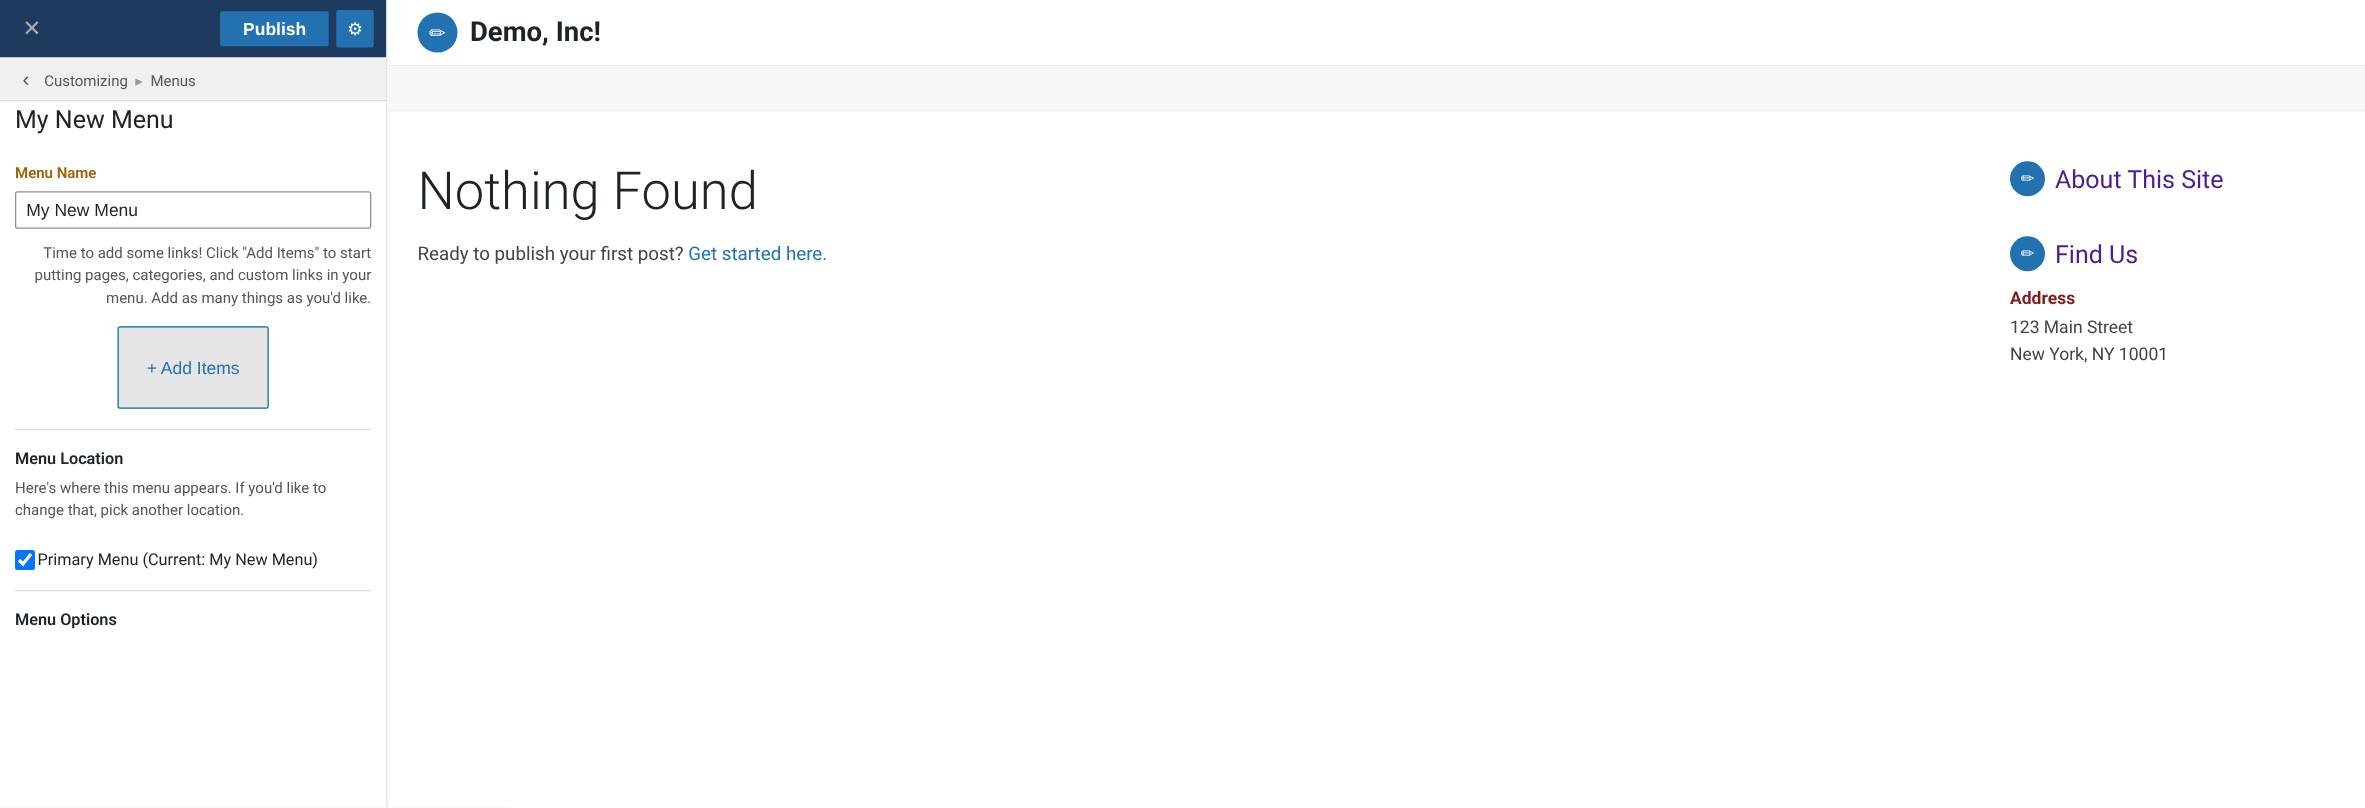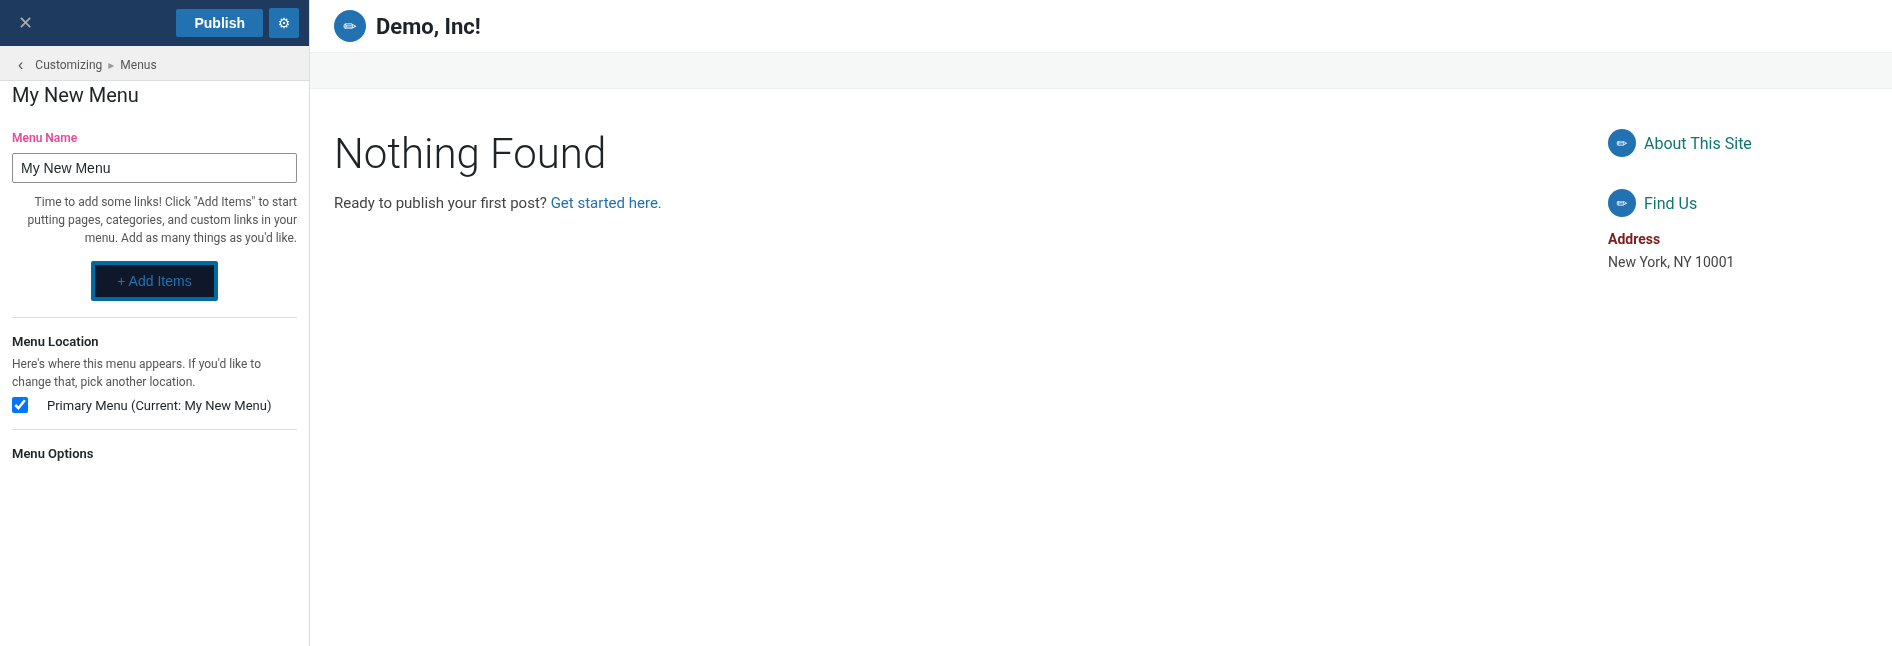--- a/index.html
+++ b/index.html
@@ -103,21 +103,21 @@
       padding: 2px 12px 8px 12px;
     }
 
     .sidebar-content {
       padding: 16px 12px;
     }
 
     .section-label {
       font-size: 12px;
       font-weight: 600;
-      color: #ec4899;
+      color: #a16207;
       margin-bottom: 8px;
     }
 
     .menu-name-input {
       width: 100%;
       border: 1px solid #8c8f94;
       padding: 6px 8px;
       font-size: 14px;
       color: #1d2327;
       border-radius: 2px;
@@ -128,24 +128,24 @@
       font-size: 12px;
       color: #555;
       line-height: 1.5;
       margin: 10px 0 14px 0;
       text-align: right;
     }
 
     .add-items-btn {
       display: block;
       margin: 0 auto;
-      border: 4px solid #0369a1;
-      background: #0f172a;
+      border: 1px solid #0369a1;
+      background: #e5e5e5;
       color: #2271b1;
-      padding: 8px 22px;
+      padding: 24px 22px;
       font-size: 14px;
       cursor: pointer;
       border-radius: 2px;
     }
 
     .divider {
       border: none;
       border-top: 1px solid #ddd;
       margin: 16px 0;
     }
@@ -153,28 +153,28 @@
     .section-header {
       font-size: 13px;
       font-weight: 600;
       color: #1d2327;
       margin-bottom: 6px;
     }
 
     .location-hint {
       font-size: 12px;
       color: #555;
-      margin-bottom: 6px;
+      margin-bottom: 23px;
       line-height: 1.5;
     }
 
     .checkbox-row {
       display: flex;
       align-items: center;
-      gap: 19px;
+      gap: 2px;
       font-size: 13px;
       color: #1d2327;
     }
 
     .checkbox-row input[type="checkbox"] {
       width: 16px;
       height: 16px;
     }
 
     
@@ -270,23 +270,23 @@
       background: #2271b1;
       border-radius: 50%;
       display: flex;
       align-items: center;
       justify-content: center;
       color: #fff;
       font-size: 13px;
     }
 
     .widget-title {
-      font-size: 16px;
+      font-size: 20px;
       font-weight: 400;
-      color: #0f766e;
+      color: #4c1d95;
     }
 
     .widget-body {
       font-size: 14px;
       color: #444;
       line-height: 1.6;
     }
 
     .widget-address-label {
       font-weight: 700;
@@ -377,18 +377,19 @@
           <span class="widget-title">About This Site</span>
         </div>
       </div>
 
       <div class="widget">
         <div class="widget-title-row">
           <div class="widget-pencil">✏</div>
           <span class="widget-title">Find Us</span>
         </div>
         <div class="widget-address-label">Address</div>
+        <div class="widget-address-text">123 Main Street</div>
         <div class="widget-address-text">New York, NY 10001</div>
       </div>
 
     </div>
   </div>
 </div>
 
 </body></html>

